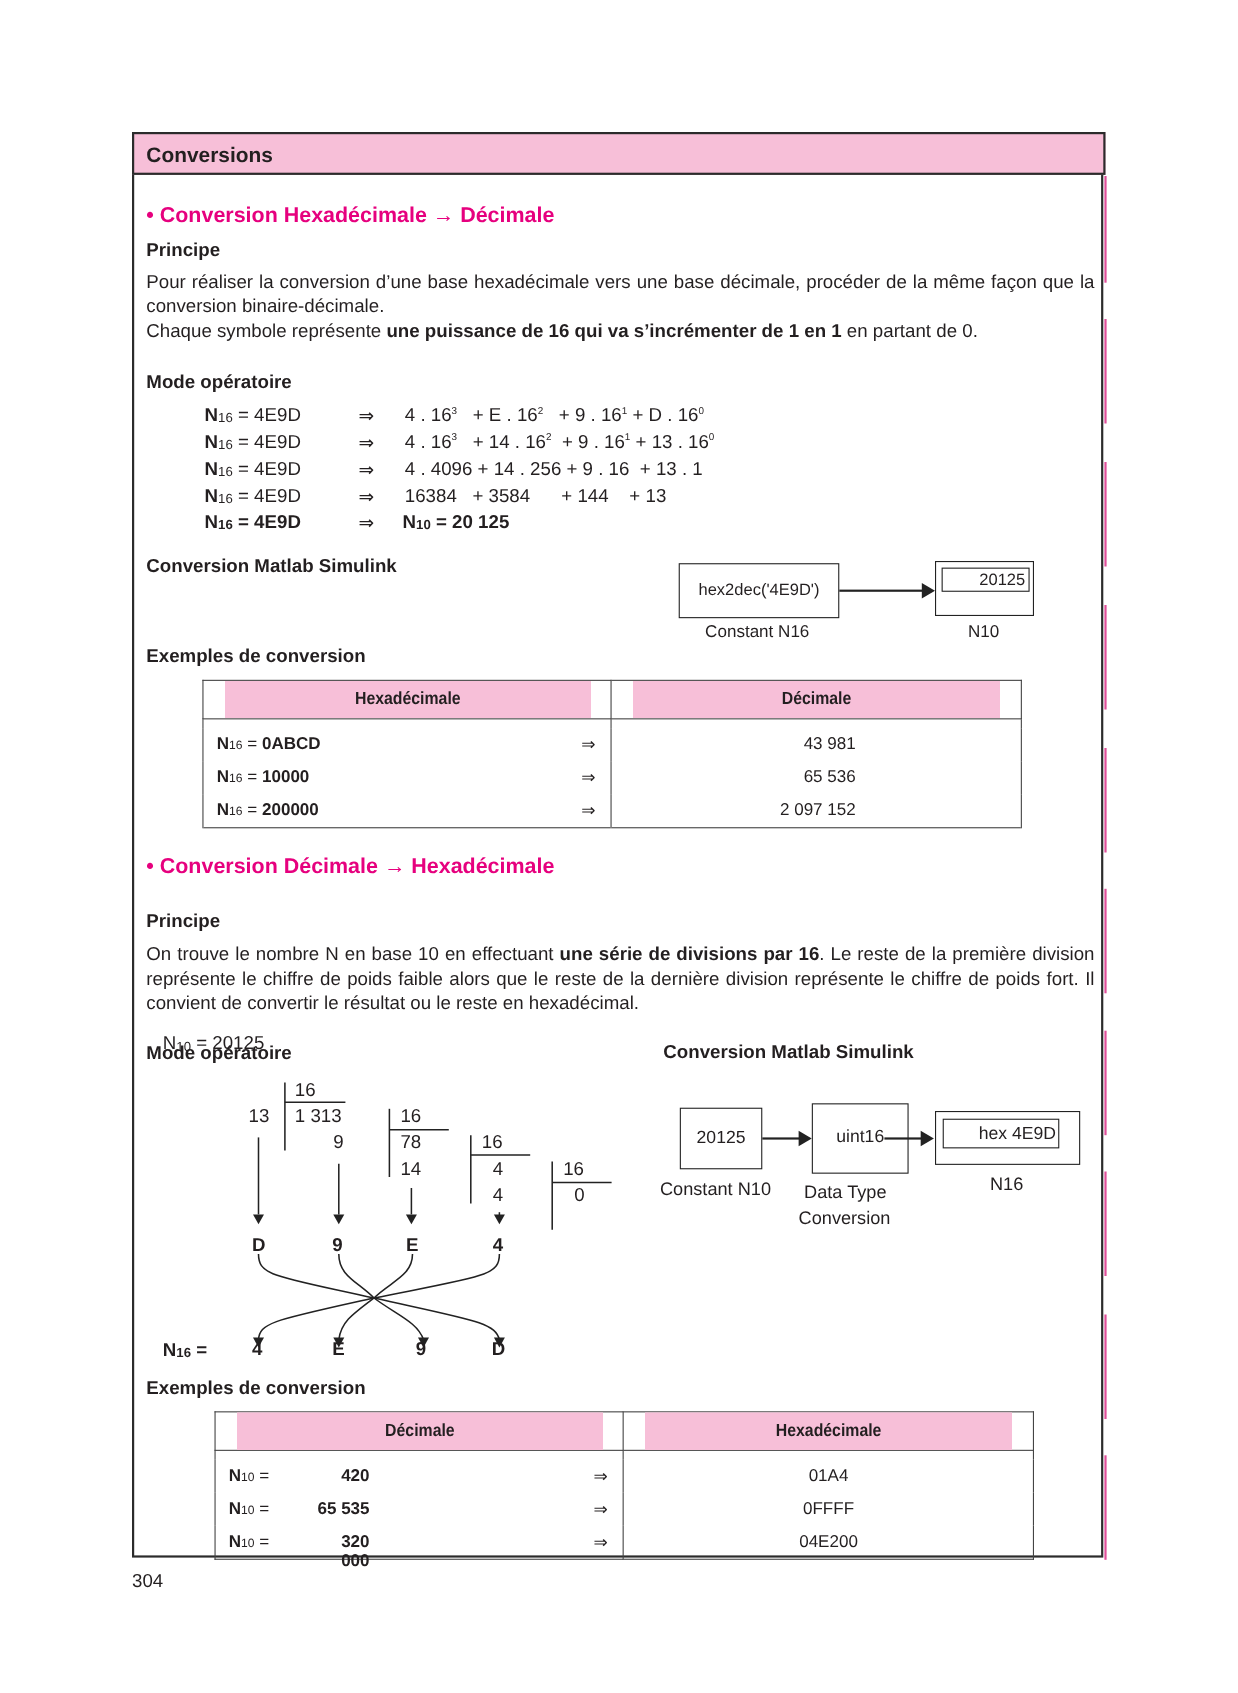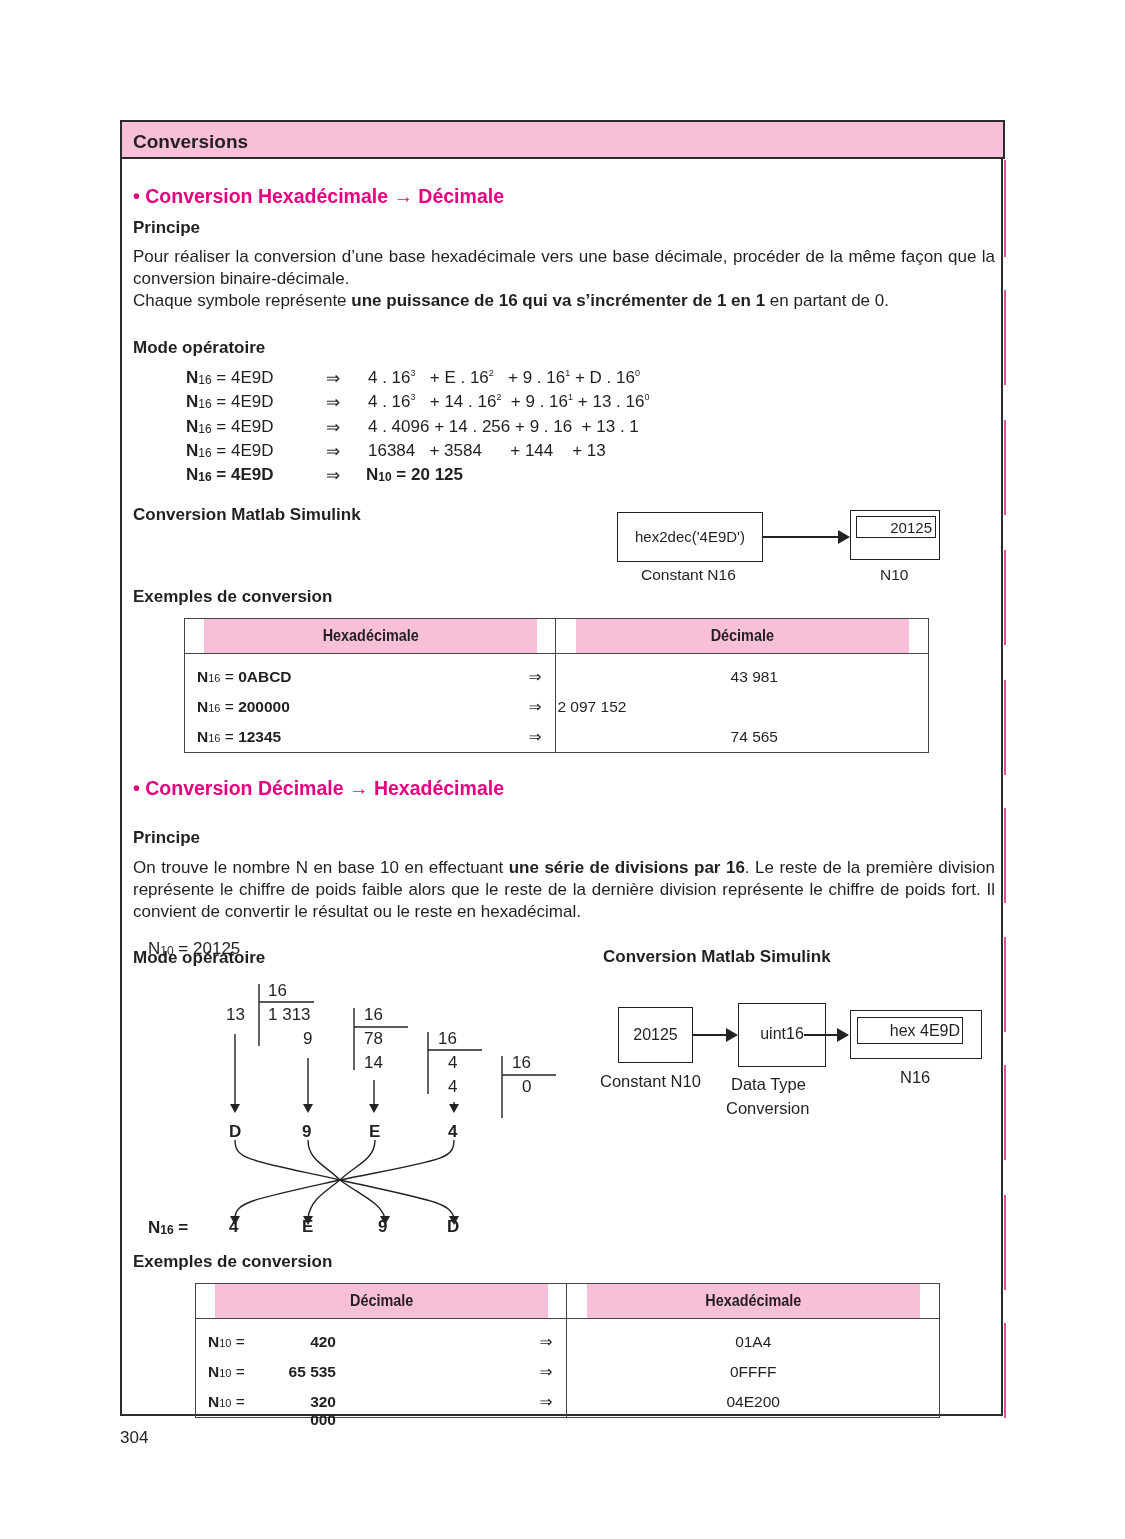--- a/index.html
+++ b/index.html
@@ -113,26 +113,26 @@
   <tbody style="border:1.5px solid #444">
     <tr style="height:6px">
         <td class="tcell" style="height:6px"></td>
         <td class="tcell" style="height:6px"></td>
       </tr>
     <tr>
       <td class="tcell" style="padding-left:12px;position:relative"><b>N</b><span style="font-size:11px">16</span><span> = </span><b>0ABCD</b><span style="position:absolute;right:14px">⇒</span></td>
       <td class="tcell" style="text-align:right;padding-right:150px">43 981</td>
     </tr>
     <tr>
+      <td class="tcell" style="padding-left:12px;position:relative"><b>N</b><span style="font-size:11px">16</span><span> = </span><b>10000</b><span style="position:absolute;right:14px">⇒</span></td>
+      <td class="tcell" style="text-align:right;padding-right:150px">65 536</td>
+    </tr>
+    <tr>
       <td class="tcell" style="padding-left:12px;position:relative"><b>N</b><span style="font-size:11px">16</span><span> = </span><b>200000</b><span style="position:absolute;right:14px">⇒</span></td>
-      <td class="tcell" style="padding-right:150px">2 097 152</td>
-    </tr>
-    <tr>
-      <td class="tcell" style="padding-left:12px;position:relative;border-bottom:1.5px solid #444"><b>N</b><span style="font-size:11px">16</span><span> = </span><b>12345</b><span style="position:absolute;right:14px">⇒</span></td>
-      <td class="tcell" style="text-align:right;padding-right:150px;border-bottom:1.5px solid #444">74 565</td>
+      <td class="tcell" style="text-align:right;padding-right:150px">2 097 152</td>
     </tr>
   </tbody>
 </table>
 
 <div class="sec-title" style="left:133px;top:777px">• Conversion Décimale → Hexadécimale</div>
 <div class="sub" style="left:133px;top:828px">Principe</div>
 <div class="para" style="left:133px;top:857px;width:862px"><span>On trouve le nombre N en base 10 en effectuant </span><b>une série de divisions par 16</b><span>. Le reste de la première division représente le chiffre de poids faible alors que le reste de la dernière division représente le chiffre de poids fort. Il convient de convertir le résultat ou le reste en hexadécimal.</span></div>
 
 <div class="sub" style="left:133px;top:948px">Mode opératoire</div>
 <div class="sub" style="left:603px;top:947px">Conversion Matlab Simulink</div>

